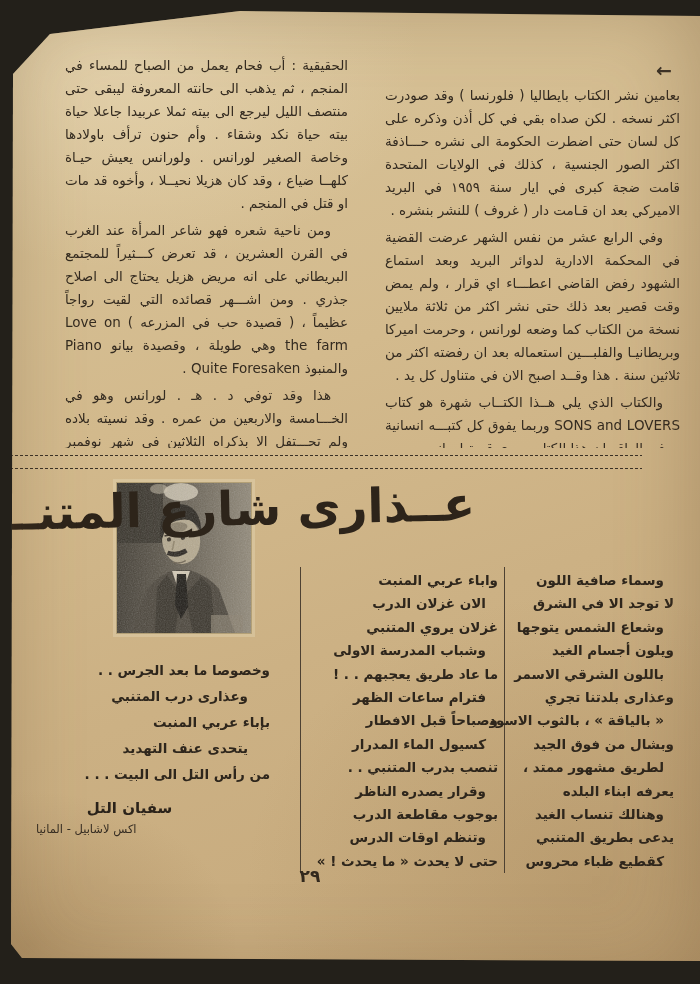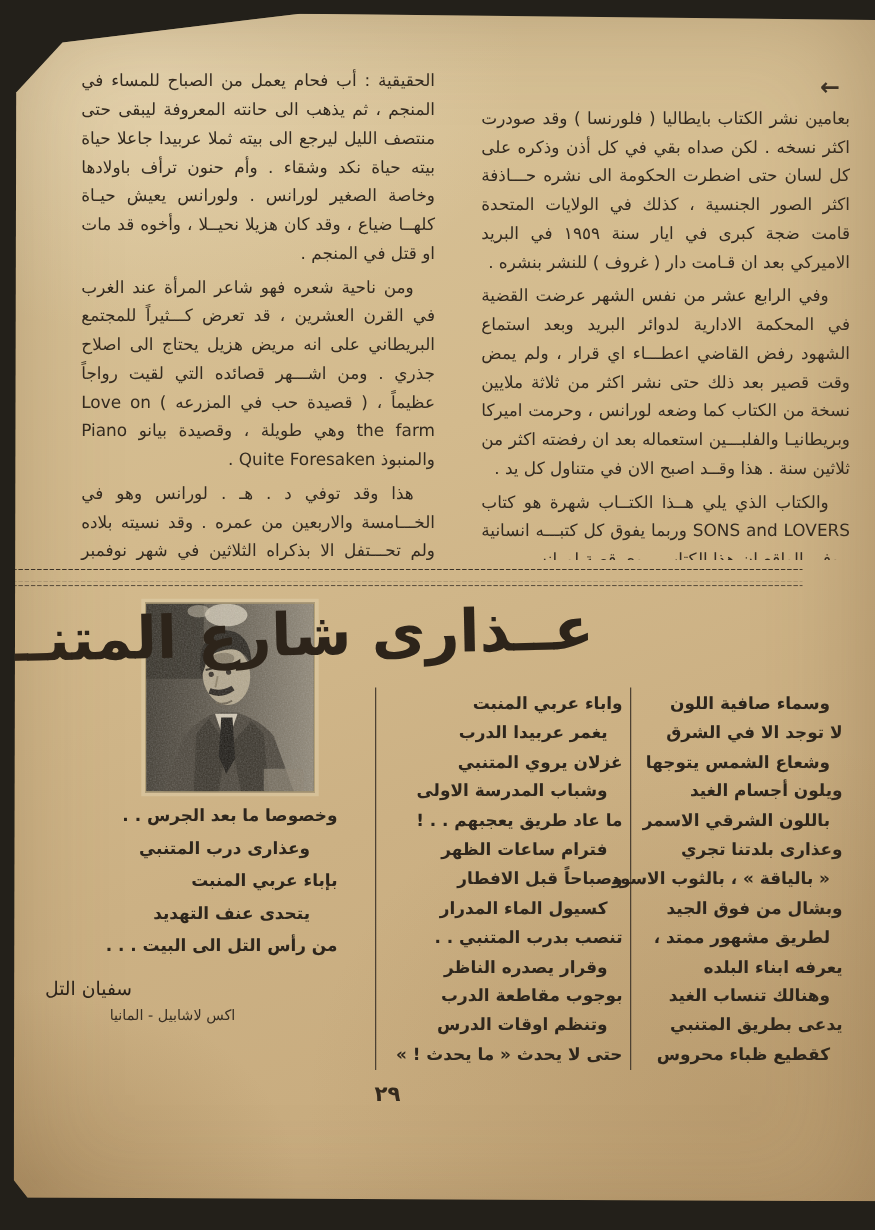--- a/index.html
+++ b/index.html
@@ -54,35 +54,35 @@
   }
   .photo{
     position:absolute;top:14px;left:116px;width:134px;height:150px;
     border:1px solid #b3a076;box-shadow:0 0 0 3px rgba(233,220,190,.35);
     background:#6e675c;
   }
   .photo svg{display:block;width:100%;height:100%;}
   .poem{
     display:flex;direction:rtl;margin:14px 20px 0 36px;color:#2e261c;
   }
-  .pcol{padding-top:2px;}
+  .pcol{padding-top:2px;margin-top:17px;}
   .pcol-right{width:175px;border-left:1.5px solid #4d4132;}
   .pcol-mid{width:203px;border-left:1.5px solid #4d4132;}
   .pcol-left{flex:1;padding-top:90px;}
   .pl{
     font-size:13.5px;font-weight:bold;line-height:23.4px;
     text-align:right;white-space:nowrap;padding-right:6px;
   }
   .pcol-right .pl:nth-child(odd){padding-right:16px;}
   .pcol-mid .pl:nth-child(even){padding-right:18px;}
   .pcol-left .pl{line-height:26px;padding-right:30px;}
   .pcol-left .pl:nth-child(even){padding-right:52px;}
   .author-block{margin-top:12px;}
-  .author-name{font-size:15px;font-weight:normal;text-align:left;padding-right:77px;color:#2b231a;}
-  .author-loc{font-size:11.5px;text-align:center;padding-right:60px;margin-top:5px;color:#372e23;}
+  .author-name{font-size:15px;font-weight:bold;text-align:center;padding-right:77px;color:#2b231a;}
+  .author-loc{font-size:11.5px;text-align:left;padding-right:60px;margin-top:5px;color:#372e23;}
   
   .page-num{
     position:absolute;top:866px;left:0;right:0;margin-left:-80px;
     text-align:center;font-size:17px;font-weight:bold;color:#33291d;
   }
 </style>
 </head>
 <body>
 
 <div class="paper">
@@ -162,21 +162,21 @@
         <div class="pl">« بالياقة » ، بالثوب الاسود</div>
         <div class="pl">وبشال من فوق الجيد</div>
         <div class="pl">لطريق مشهور ممتد ،</div>
         <div class="pl">يعرفه ابناء البلده</div>
         <div class="pl">وهنالك تنساب الغيد</div>
         <div class="pl">يدعى بطريق المتنبي</div>
         <div class="pl">كقطيع ظباء محروس</div>
       </div>
       <div class="pcol pcol-mid">
         <div class="pl">واباء عربي المنبت</div>
-        <div class="pl">يغمر عربيدا الدرب</div>
+        <div class="pl">الان غزلان الدرب</div>
         <div class="pl">غزلان يروي المتنبي</div>
         <div class="pl">وشباب المدرسة الاولى</div>
         <div class="pl">ما عاد طريق يعجبهم . . !</div>
         <div class="pl">فترام ساعات الظهر</div>
         <div class="pl">وصباحاً قبل الافطار</div>
         <div class="pl">كسيول الماء المدرار</div>
         <div class="pl">تنصب بدرب المتنبي . .</div>
         <div class="pl">وقرار يصدره الناظر</div>
         <div class="pl">بوجوب مقاطعة الدرب</div>
         <div class="pl">وتنظم اوقات الدرس</div>

